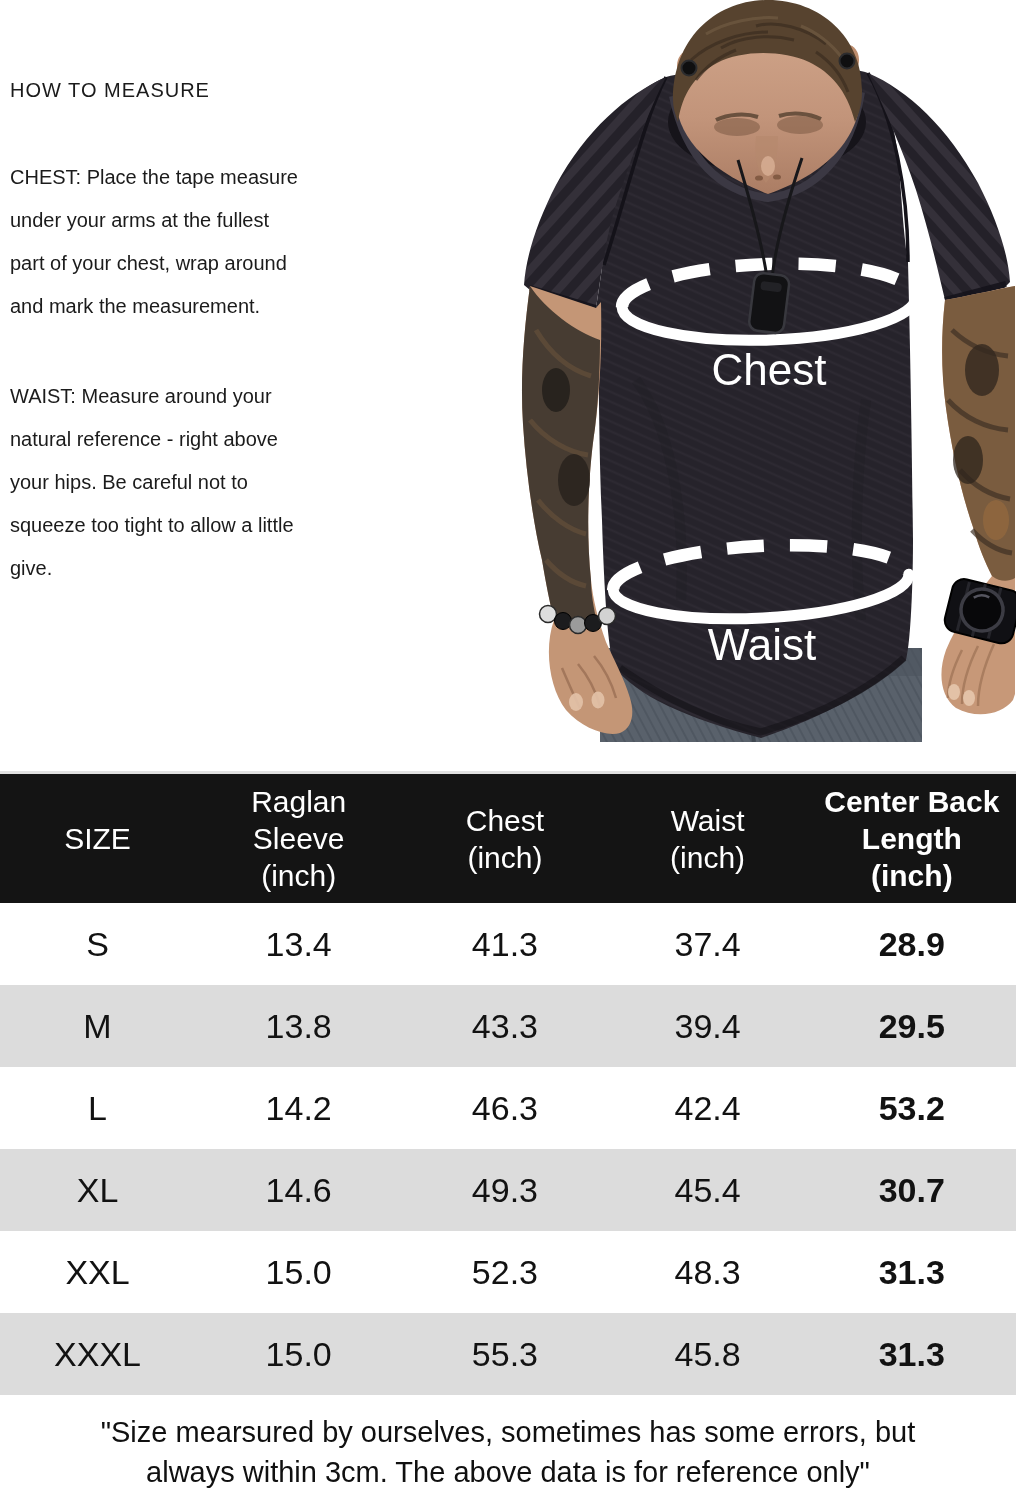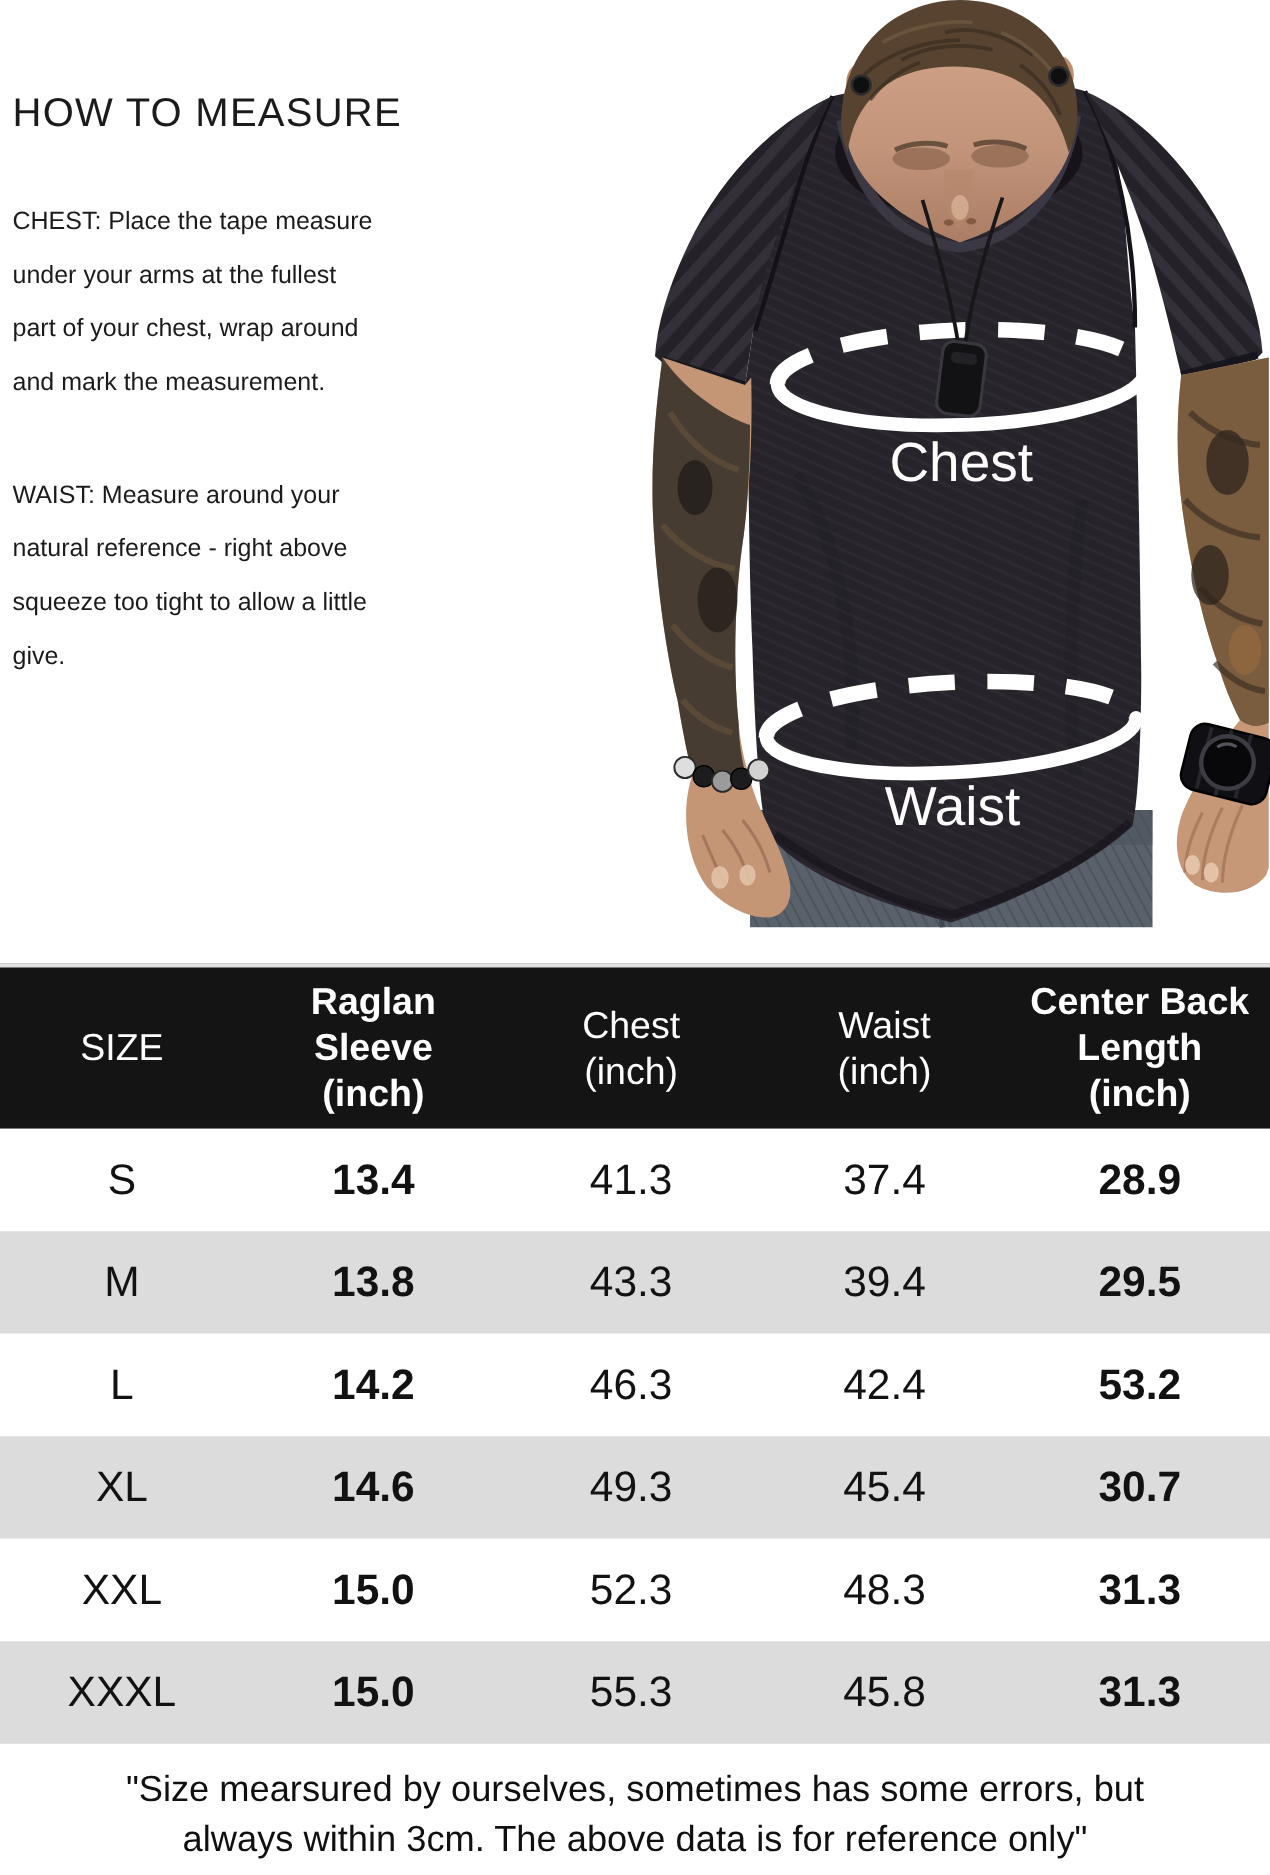--- a/index.html
+++ b/index.html
@@ -2,53 +2,54 @@
 <html><head>
 <meta charset="utf-8">
 <style>
   html,body{margin:0;padding:0;}
   body{
     width:1016px;height:1500px;position:relative;background:#ffffff;
     font-family:"Liberation Sans", sans-serif;color:#181818;overflow:hidden;
   }
   
   .howto{position:absolute;left:10px;top:70px;width:545px;}
-  .howto-heading{font-size:32px;font-weight:500;letter-spacing:1px;line-height:40px;margin:0 0 46px 0;color:#1b1b1b;}
+  .howto-heading{font-size:20px;font-weight:500;letter-spacing:1px;line-height:40px;margin:0 0 46px 0;color:#1b1b1b;}
   .para{font-size:20px;line-height:43px;font-weight:400;margin:0 0 47px 0;color:#1b1b1b;}
   .para div{white-space:nowrap;}
   
   .figure-wrap{position:absolute;left:516px;top:0;width:500px;height:742px;}
   .figure-wrap svg{display:block;}
   .ellipse-label{font-family:"Liberation Sans",sans-serif;font-size:44px;fill:#ffffff;text-anchor:middle;font-weight:400;}
   
   .size-table{position:absolute;left:0;top:771px;width:1016px;}
   .thead{background:#141414;height:132px;display:flex;align-items:center;color:#ffffff;border-top:3px solid #e2e2e2;box-sizing:border-box;}
   .th{text-align:center;font-size:30px;line-height:37px;font-weight:500;}
   .th span{display:block;}
-  .c0{width:19.2%;text-align:center;}.c1{width:20.4%;font-weight:bold;}.c2{width:20.2%;}.c3{width:19.7%;}.c4{width:20.5%;font-weight:bold;}
+  .c0{width:19.2%;text-align:center;}.c1{width:20.4%;}.c2{width:20.2%;}.c3{width:19.7%;}.c4{width:20.5%;font-weight:bold;}
   .trow{height:82px;display:flex;align-items:center;font-size:34px;color:#121212;background:#ffffff;}
   .trow.alt{background:#dcdcdc;}
   .cell{text-align:center;}
   
   .footnote{position:absolute;left:0;top:1412px;width:1016px;text-align:center;font-size:29px;line-height:40px;color:#101010;}
 </style>
 </head>
 <body>
 
 <div class="howto">
   <h1 class="howto-heading">HOW TO MEASURE</h1>
   <div class="para">
     <div>CHEST: Place the tape measure</div>
     <div>under your arms at the fullest</div>
     <div>part of your chest, wrap around</div>
     <div>and mark the measurement.</div>
   </div>
   <div class="para">
     <div>WAIST: Measure around your</div>
     <div>natural reference - right above</div>
+    <div>your hips. Be careful not to</div>
     <div>squeeze too tight to allow a little</div>
     <div>give.</div>
   </div>
 </div>
 
 <div class="figure-wrap">
 <svg width="500" height="742" viewBox="0 0 500 742" xmlns="http://www.w3.org/2000/svg">
   <defs>
     <pattern id="ribL" width="17" height="17" patternUnits="userSpaceOnUse" patternTransform="rotate(-48)">
       <rect width="17" height="17" fill="#242129"></rect>

